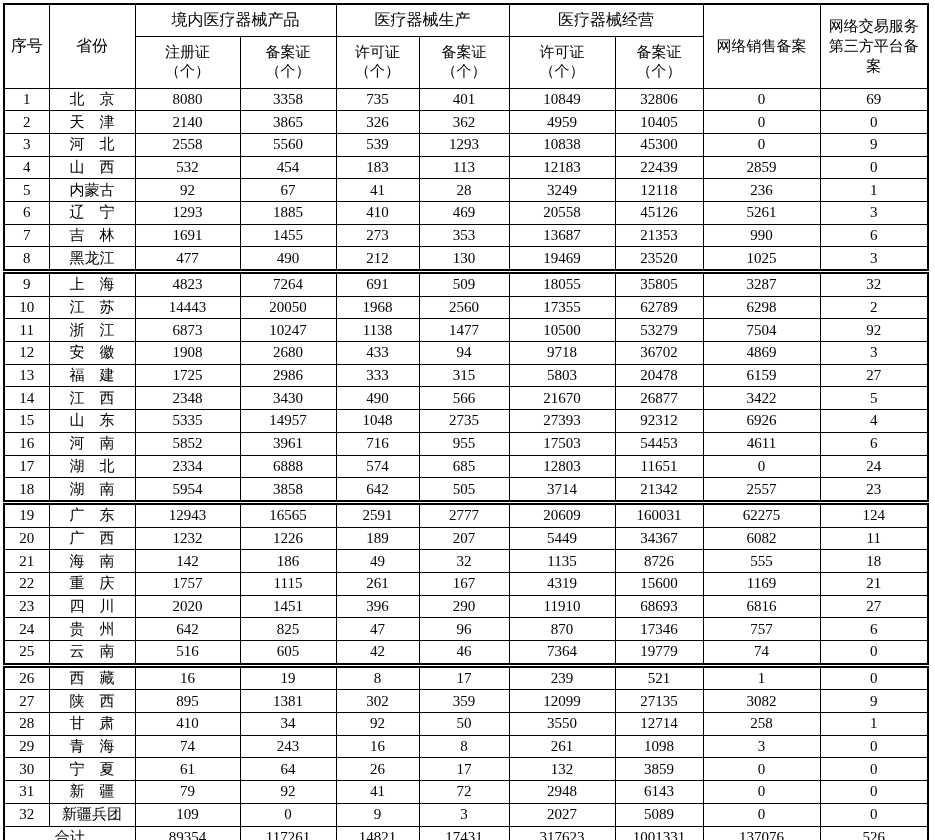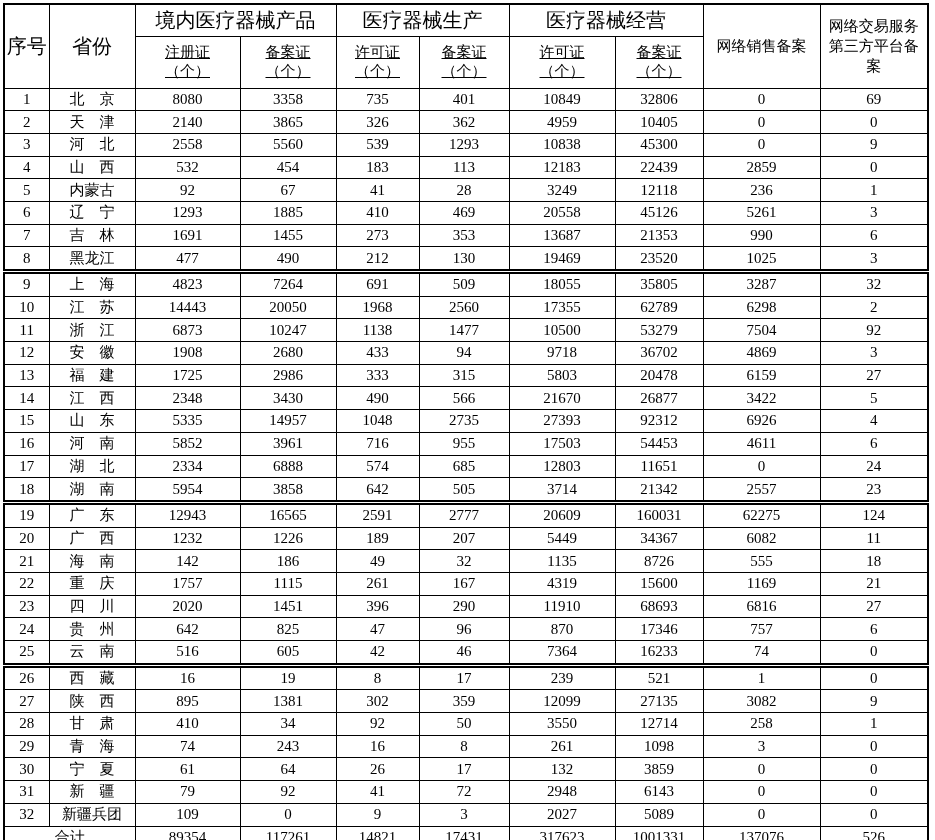--- a/index.html
+++ b/index.html
@@ -26,23 +26,23 @@
   .doc-table th, .doc-table td {
     border: 1px solid #000;
     text-align: center;
     vertical-align: middle;
     font-weight: normal;
     padding: 0;
     overflow: hidden;
   }
   
   thead tr.group-row { height: 32px; }
-  thead tr.sub-row   { height: 52px; text-decoration: underline; }
+  thead tr.sub-row   { height: 52px; }
   thead th {
-    font-size: 20px;
+    font-size: 16px;
     line-height: 1.25;
   }
   thead th.subhead {
     font-size: 15px;
     white-space: pre-line;
   }
   thead th.wrap {
     font-size: 15px;
     line-height: 1.35;
     padding: 1px 4px;
@@ -398,21 +398,21 @@
     <td>6</td>
   </tr>
       <tr>
     <td>25</td>
     <td class="province">云　南</td>
     <td>516</td>
     <td>605</td>
     <td>42</td>
     <td>46</td>
     <td>7364</td>
-    <td>16233</td>
+    <td>19779</td>
     <td>74</td>
     <td>0</td>
   </tr>
       <tr class="page-break">
     <td>26</td>
     <td class="province">西　藏</td>
     <td>16</td>
     <td>19</td>
     <td>8</td>
     <td>17</td>

